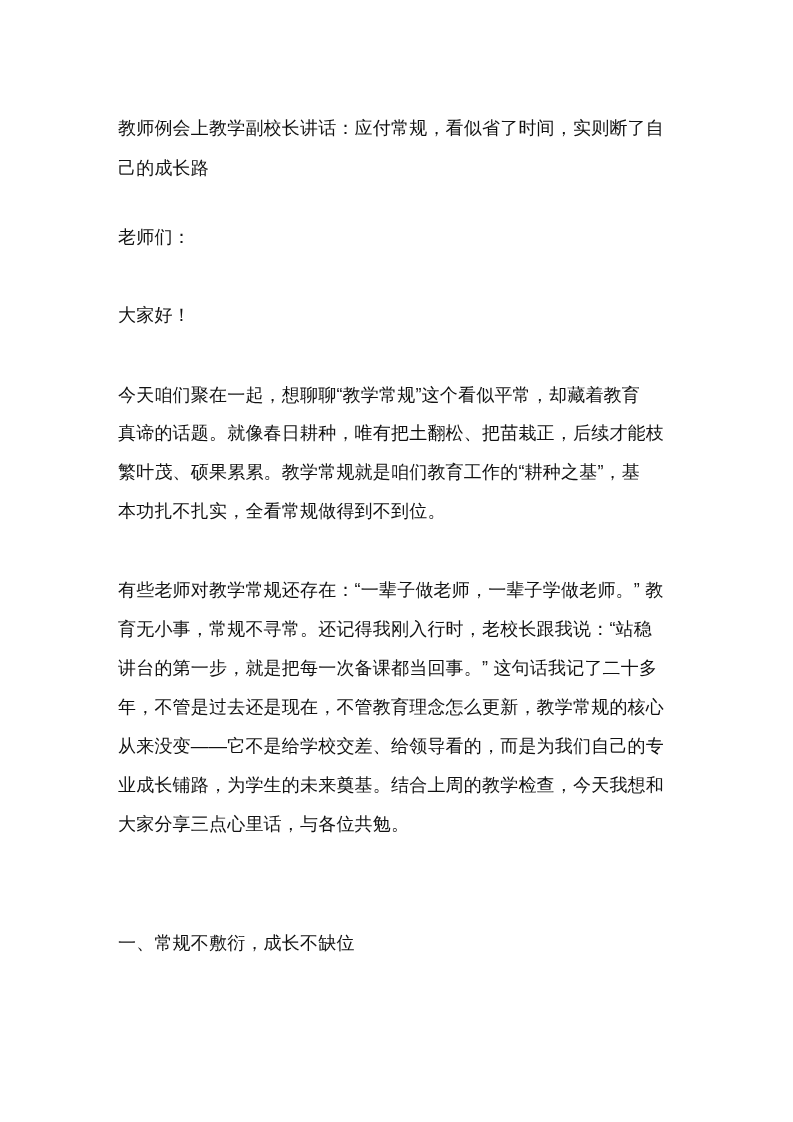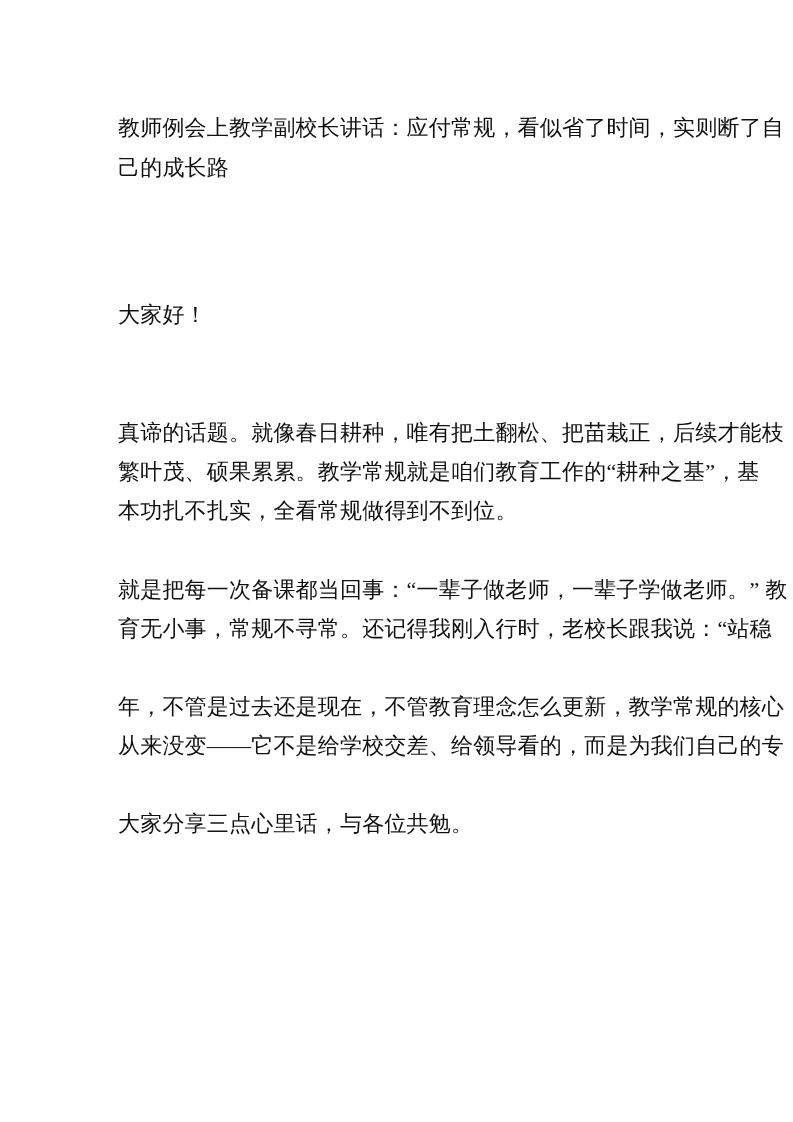--- a/index.html
+++ b/index.html
@@ -3,37 +3,42 @@
   <meta charset="utf-8">
   <style>
     html, body { margin: 0; padding: 0; background: #ffffff; }
     body { width: 793px; height: 1122px; overflow: hidden; position: relative; }
     .page {
       position: absolute; left: 0; top: 0; width: 793px; height: 1122px;
       background: #ffffff;
     }
     .line {
       position: absolute; left: 118px; width: 580px;
-      font-family: Liberation Serif, serif;
-      font-size: 22px; color: #111111; white-space: nowrap;
+      font-family: Liberation Sans, sans-serif;
+      font-size: 18px; color: #111111; white-space: nowrap;
       line-height: 24px; letter-spacing: 0.2px;
     }
   </style>
 </head>
 <body>
 
 <div class="page">
   <div class="line" style="top:116px">教师例会上教学副校长讲话：应付常规，看似省了时间，实则断了自</div>
   <div class="line" style="top:156px">己的成长路</div>
 
+  <div class="line" style="top:225px">老师们：</div>
   <div class="line" style="top:303px">大家好！</div>
 
+  <div class="line" style="top:383px">今天咱们聚在一起，想聊聊“教学常规”这个看似平常，却藏着教育</div>
   <div class="line" style="top:421px">真谛的话题。就像春日耕种，唯有把土翻松、把苗栽正，后续才能枝</div>
   <div class="line" style="top:499px">本功扎不扎实，全看常规做得到不到位。</div>
   <div class="line" style="top:460px">繁叶茂、硕果累累。教学常规就是咱们教育工作的“耕种之基”，基</div>
 
-  <div class="line" style="top:578px">就是把每一次备课都当回事：“一辈子做老师，一辈子学做老师。” 教</div>
+  <div class="line" style="top:578px">有些老师对教学常规还存在：“一辈子做老师，一辈子学做老师。” 教</div>
   <div class="line" style="top:617px">育无小事，常规不寻常。还记得我刚入行时，老校长跟我说：“站稳</div>
+  <div class="line" style="top:656px">讲台的第一步，就是把每一次备课都当回事。” 这句话我记了二十多</div>
   <div class="line" style="top:695px">年，不管是过去还是现在，不管教育理念怎么更新，教学常规的核心</div>
   <div class="line" style="top:734px">从来没变——它不是给学校交差、给领导看的，而是为我们自己的专</div>
+  <div class="line" style="top:773px">业成长铺路，为学生的未来奠基。结合上周的教学检查，今天我想和</div>
   <div class="line" style="top:812px">大家分享三点心里话，与各位共勉。</div>
 
+  <div class="line" style="top:931px">一、常规不敷衍，成长不缺位</div>
 </div>
 
 </body></html>

